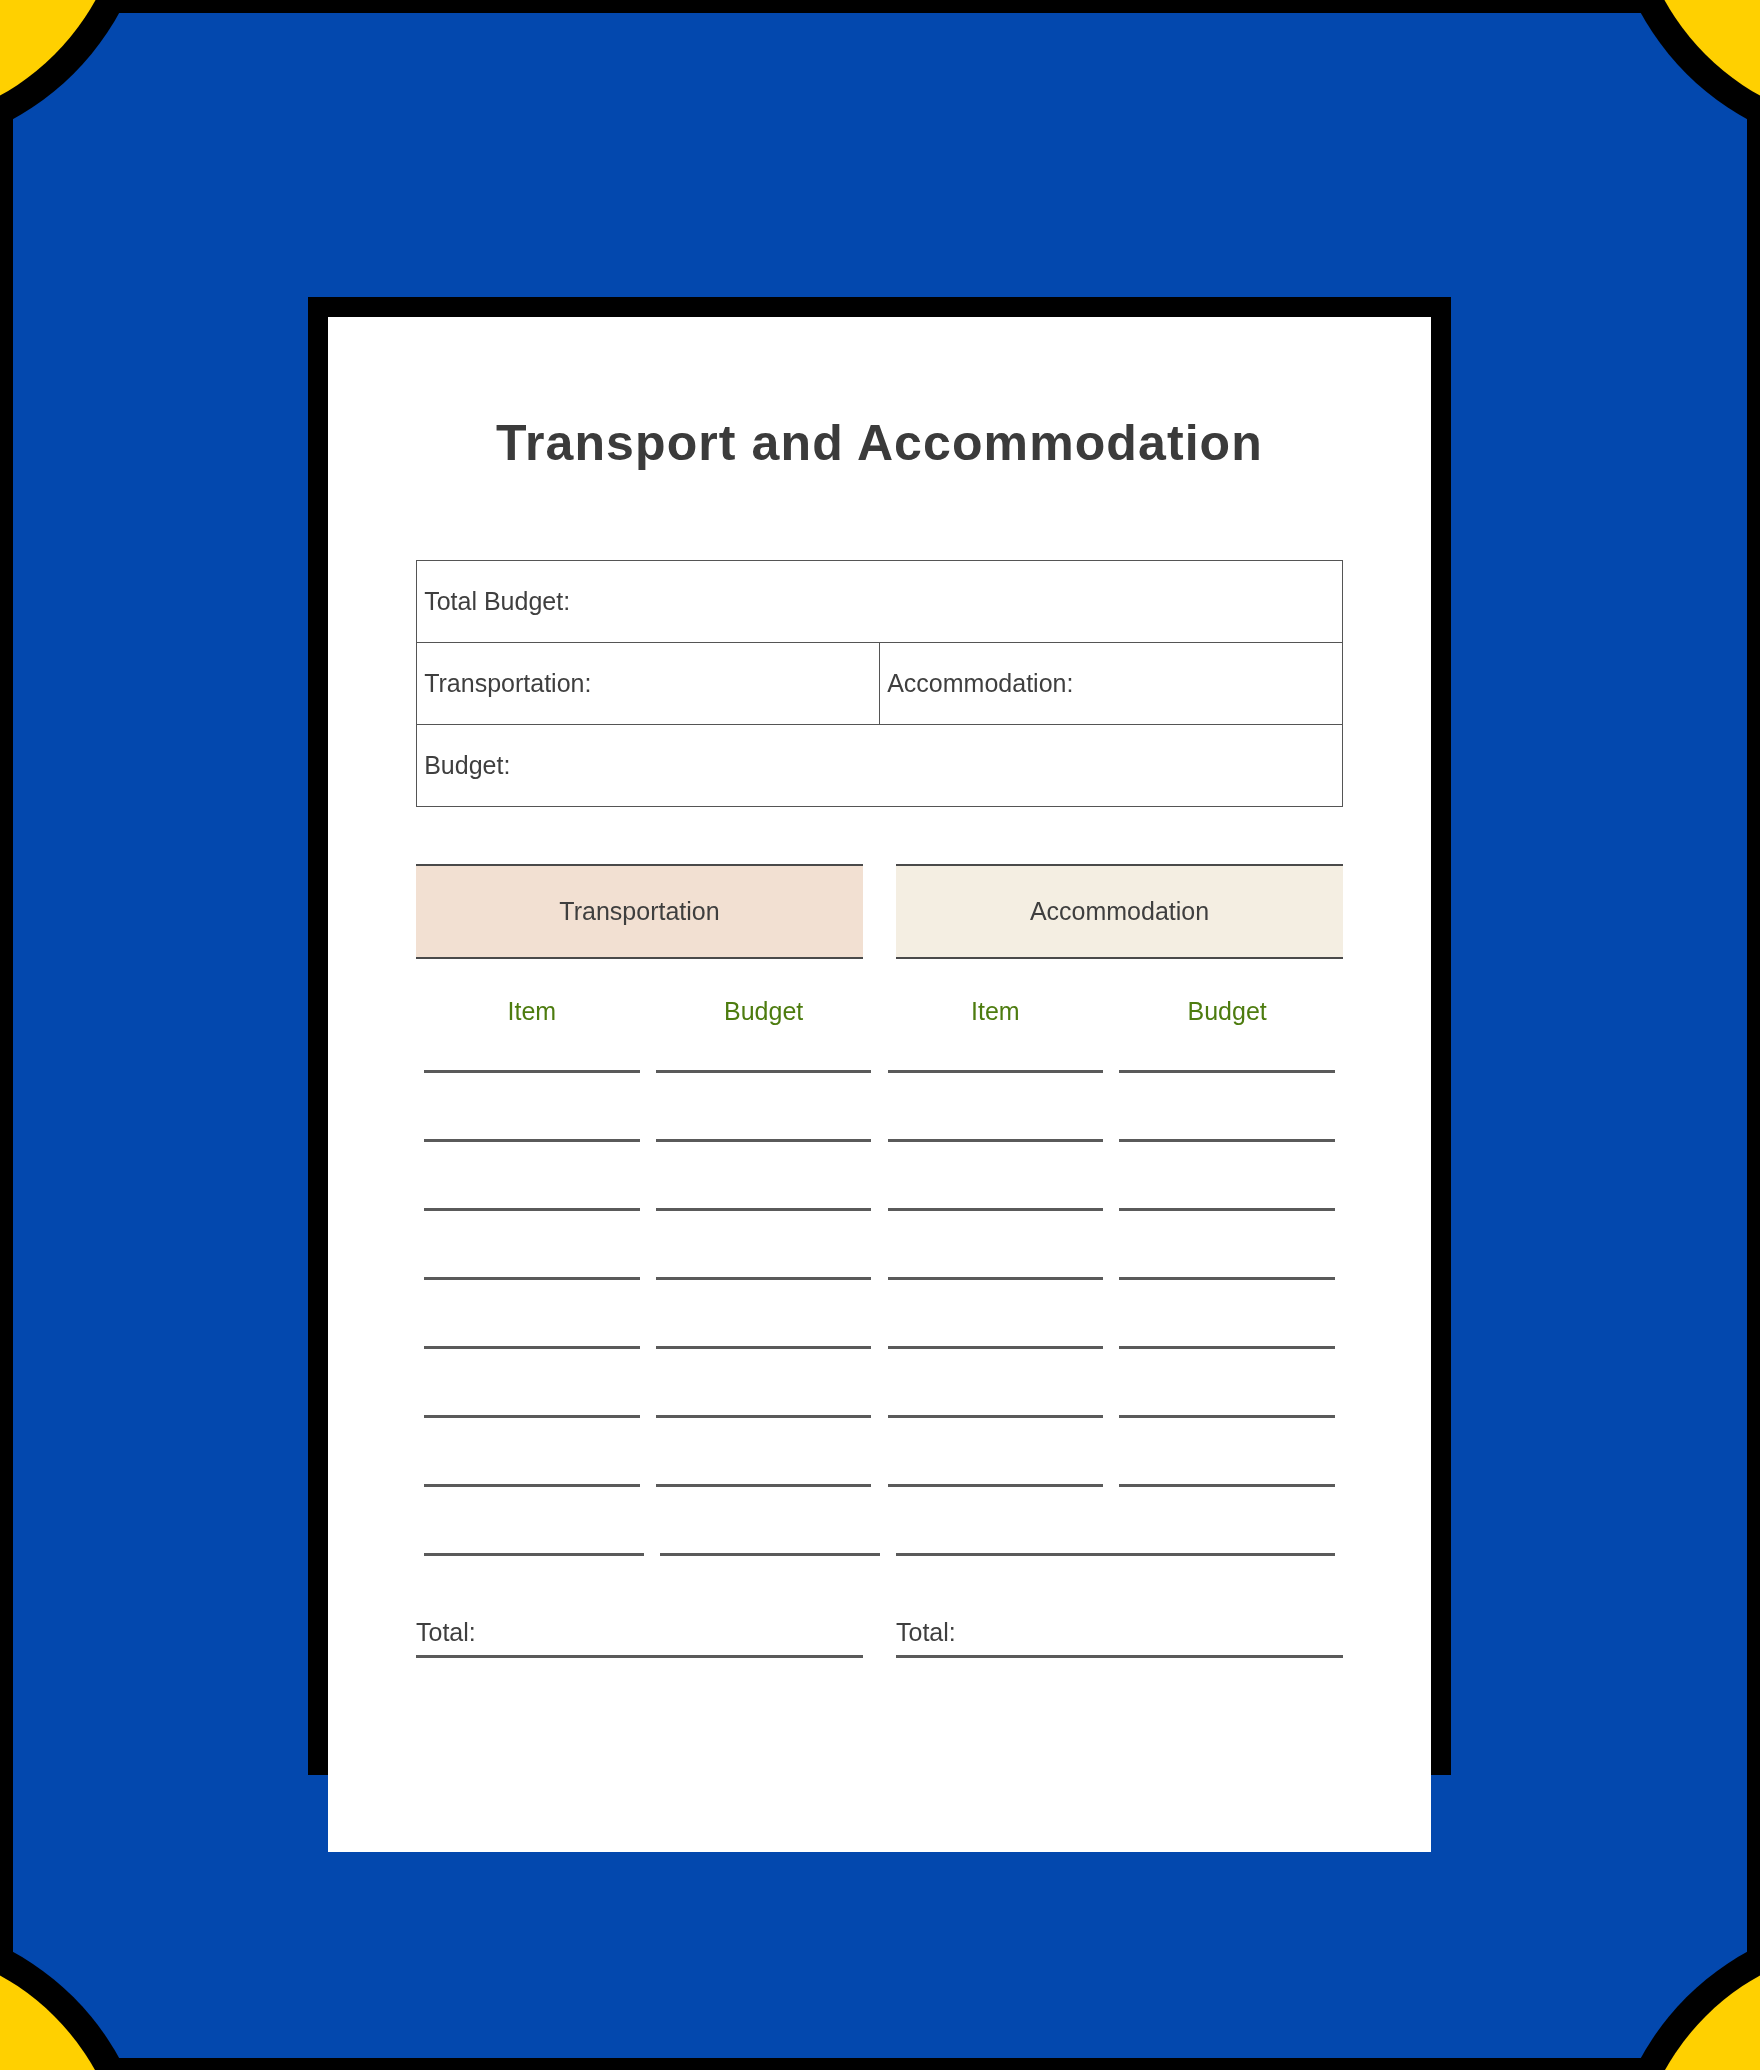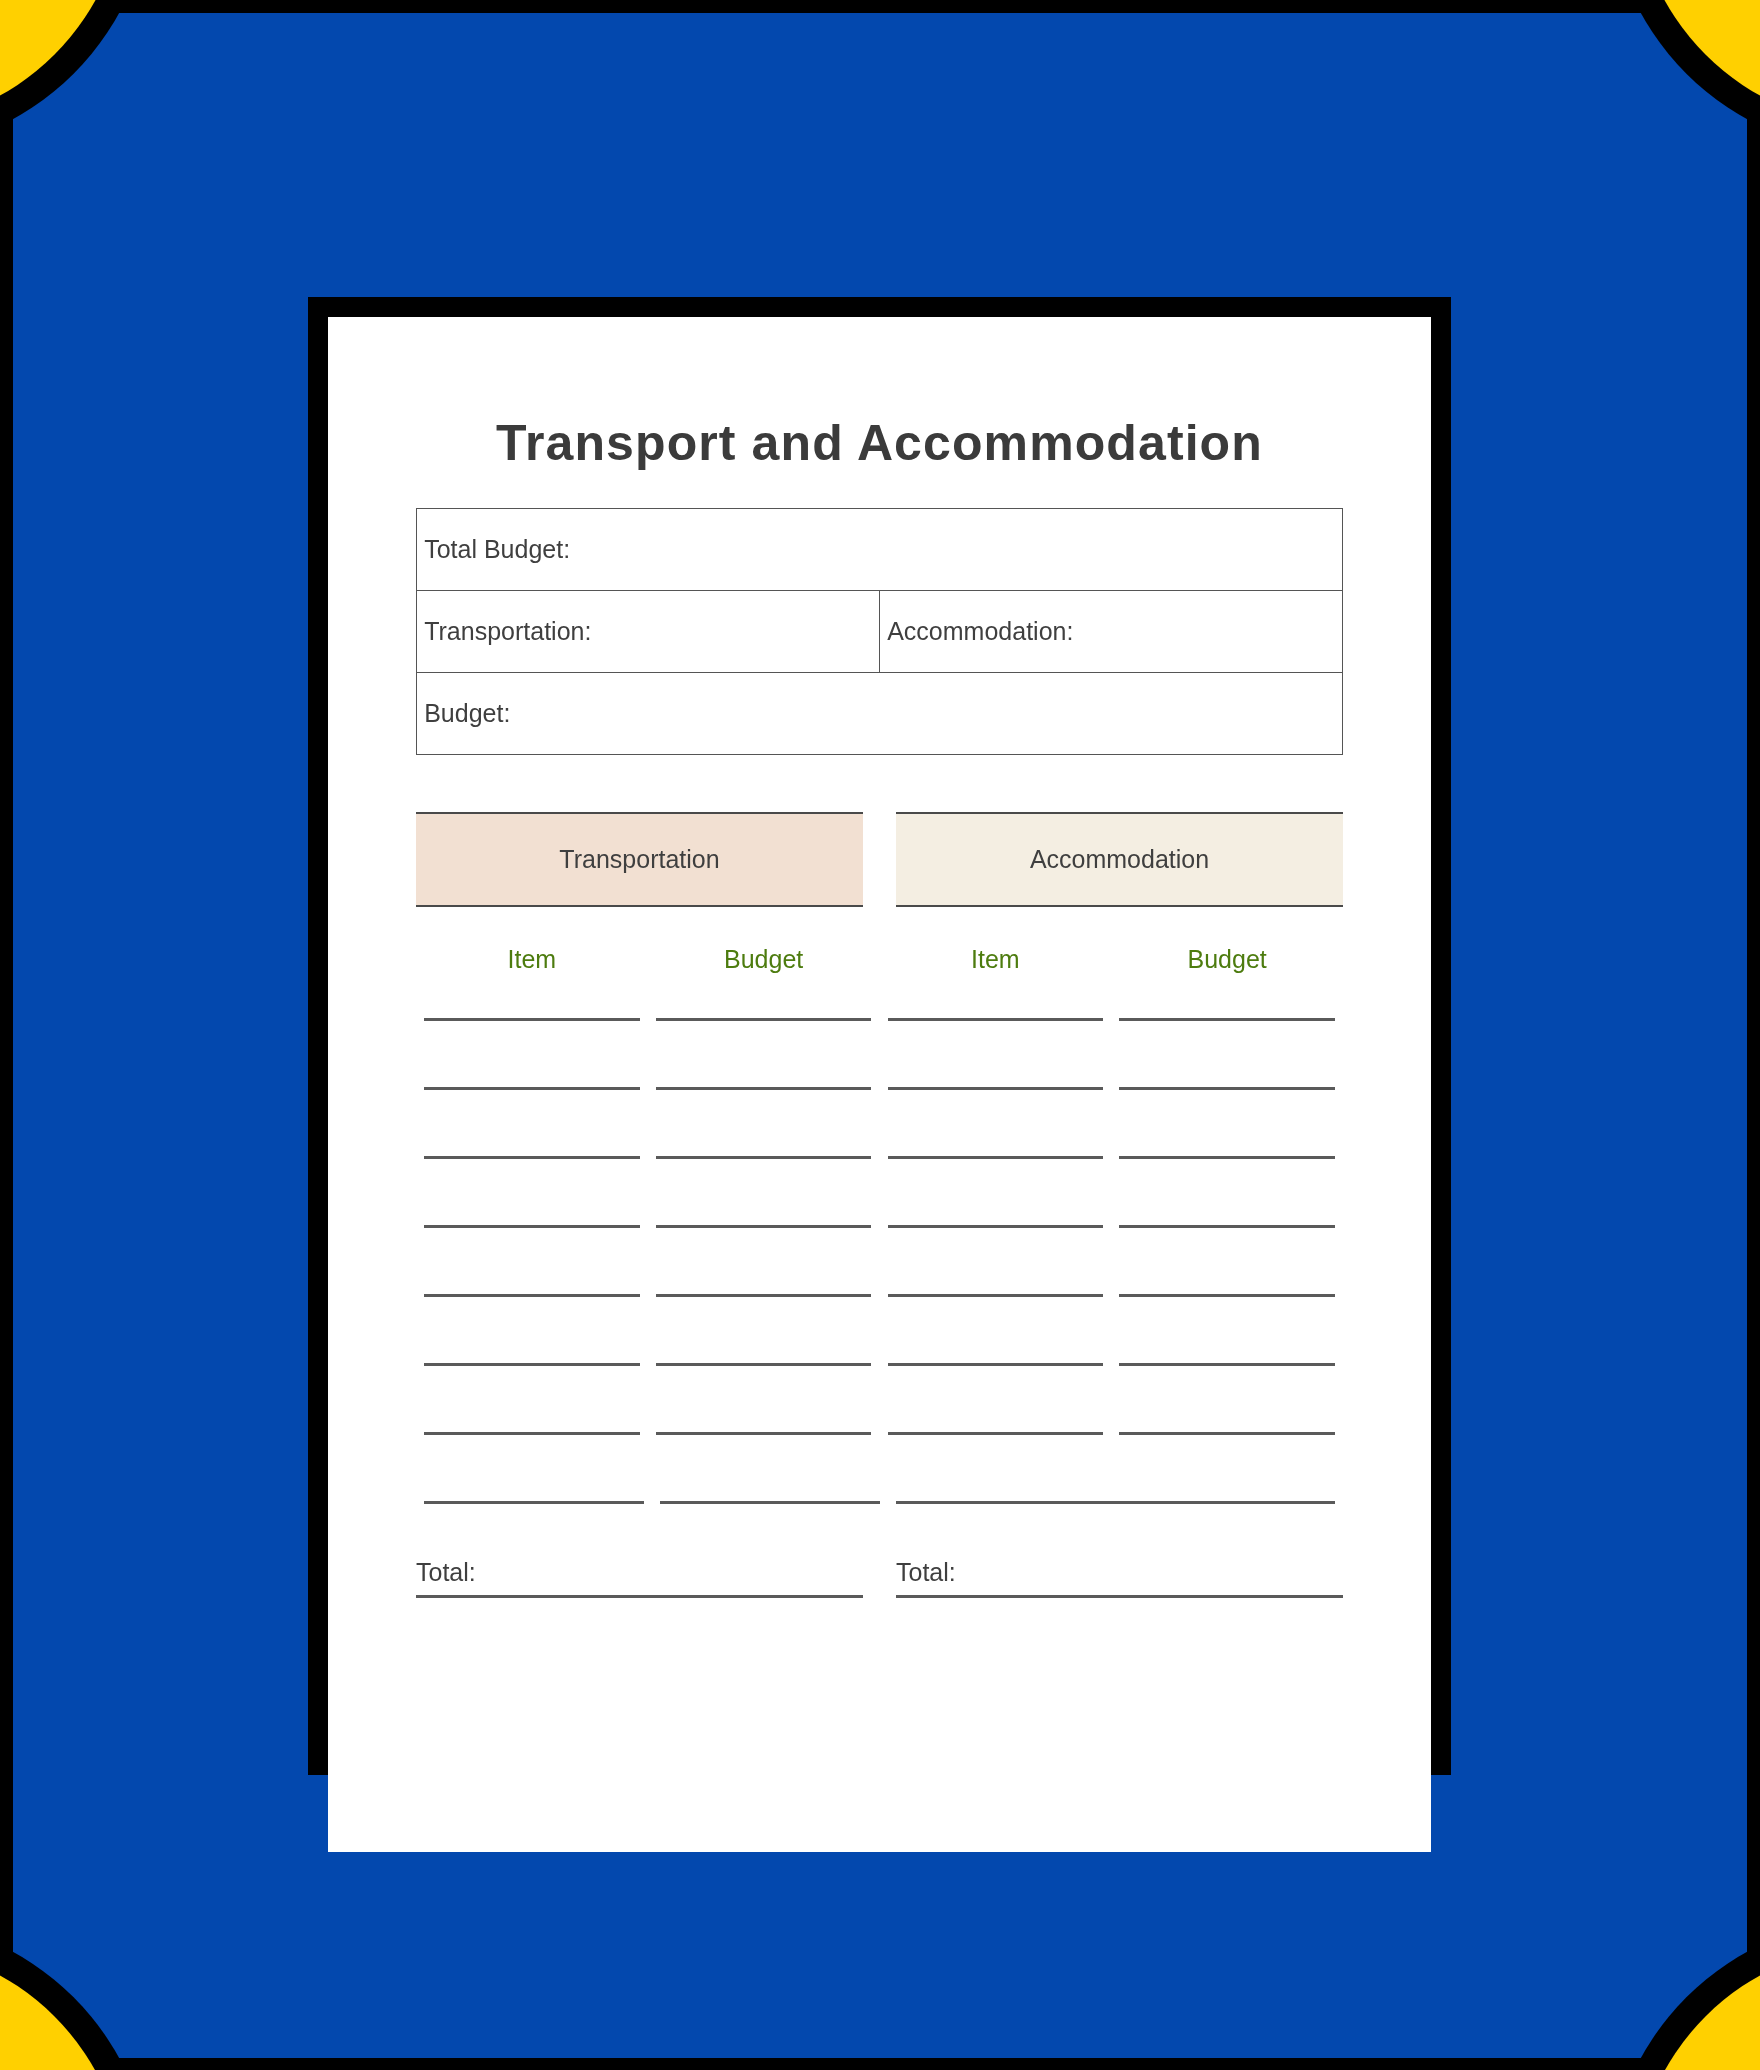--- a/index.html
+++ b/index.html
@@ -88,21 +88,21 @@
     font-size: 50px;
     font-weight: 700;
     color: #3b3b3b;
     letter-spacing: 1.1px;
     margin-top: 97px;
     white-space: nowrap;
   }
 
   
   #info-table {
-    margin-top: 36px;
+    margin-top: 88px;
     width: 100%;
     border: 1.8px solid #555;
     border-collapse: collapse;
     table-layout: fixed;
   }
   #info-table td {
     border: 1.8px solid #555;
     height: 82px;
     padding: 0 7.2px;
     font-size: 25px;
@@ -158,21 +158,21 @@
     height: 20px;
   }
   .blank.wide {
     flex: 2 1 0;
   }
 
   
   #totals {
     display: flex;
     gap: 33px;
-    margin-top: 5px;
+    margin-top: 13px;
   }
   .total-box {
     flex: 1 1 0;
     border-bottom: 3.6px solid #5a5a5a;
     padding-bottom: 8.1px;
     font-size: 25px;
     color: #3f3f3f;
   }
 </style>
 </head>

